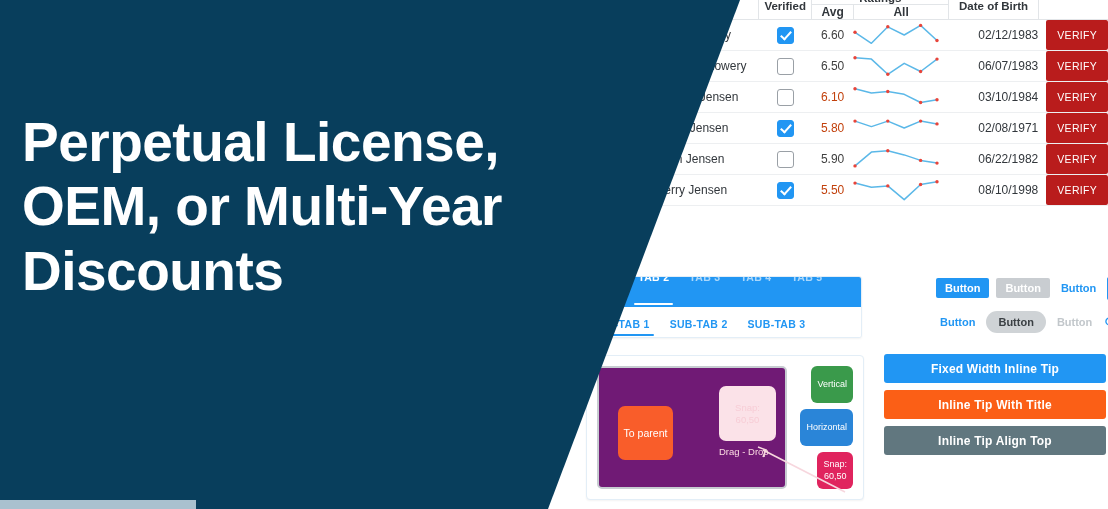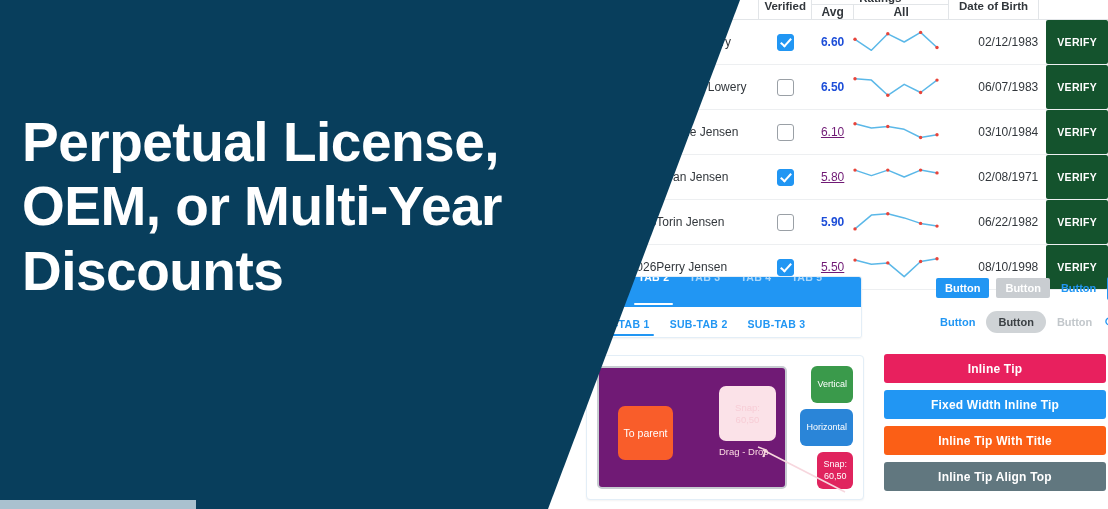--- a/index.html
+++ b/index.html
@@ -46,22 +46,22 @@
     border-bottom: 1px solid #edeff1;
     padding: 9px 6px;
     font-size: 12px;
     white-space: nowrap;
     vertical-align: middle;
   }
   .c-id { text-align: right; padding-right: 8px; color: #32373c; }
   .c-name { text-align: left; padding-left: 10px; color: #32373c; }
   .c-verified { text-align: center; width: 54px; }
   .c-avg { text-align: center; width: 44px; font-weight: 500; }
-  .c-avg.green { color: #1d4ed8; font-weight: bold; }
-  .c-avg.purple { color: #701a75; text-decoration: underline; }
+  .c-avg.green { color: #404040; }
+  .c-avg.purple { color: #c2410c; }
   .c-spark { text-align: center; width: 96px; }
   .c-dob { text-align: right; width: 92px; color: #32373c; }
   .c-action { text-align: center; width: 80px; }
 
   .checkbox {
     display: inline-block; width: 17px; height: 17px;
     border-radius: 3px; box-sizing: border-box;
     vertical-align: middle;
   }
   .checkbox.off { border: 1.6px solid #9aa0a6; background: #fff; }
@@ -70,24 +70,24 @@
     position: relative;
   }
   .checkbox.on::after {
     content: ""; position: absolute;
     left: 5px; top: 1.5px; width: 4px; height: 9px;
     border: solid #fff; border-width: 0 2.2px 2.2px 0;
     transform: rotate(42deg);
   }
   .verify-btn {
     display: inline-block;
-    background: #14532d; color: #fff;
-    font-size: 10.5px; font-weight: bold;
+    background: #b91c1c; color: #fff;
+    font-size: 10.5px; font-weight: normal;
     letter-spacing: 0.3px;
-    padding: 16px 11px; border-radius: 2px;
+    padding: 9px 11px; border-radius: 2px;
     border: none; cursor: pointer;
   }
   .spark { display: block; }
 
   
   .tabs-card {
     position: absolute;
     left: 584px; top: 276px;
     width: 276px; height: 60px;
     background: #fff;
@@ -437,21 +437,20 @@
       <button class="ibtn plain">
         <svg width="13" height="13" viewBox="0 0 24 24">
             <circle cx="10" cy="10" r="6.5" fill="none" stroke="#cbd0d4" stroke-width="2.4"></circle>
             <line x1="15" y1="15" x2="21" y2="21" stroke="#cbd0d4" stroke-width="2.4" stroke-linecap="round"></line>
           </svg>
       </button>
     </div>
   </div>
 
   <div class="tips-col" id="tips-col">
-      <button class="tip-btn" style="background: rgb(232, 32, 94);">Inline Tip</button>
       <button class="tip-btn" style="background: rgb(33, 150, 243);">Fixed Width Inline Tip</button>
       <button class="tip-btn" style="background: rgb(251, 95, 22);">Inline Tip With Title</button>
       <button class="tip-btn" style="background: rgb(97, 119, 127);">Inline Tip Align Top</button>
     </div>
 
   <div class="dnd-card">
     <div class="dnd-stage">
       <div class="dnd-parent-box">To parent</div>
       <div class="dnd-ghost">
         <span>Snap:</span>

